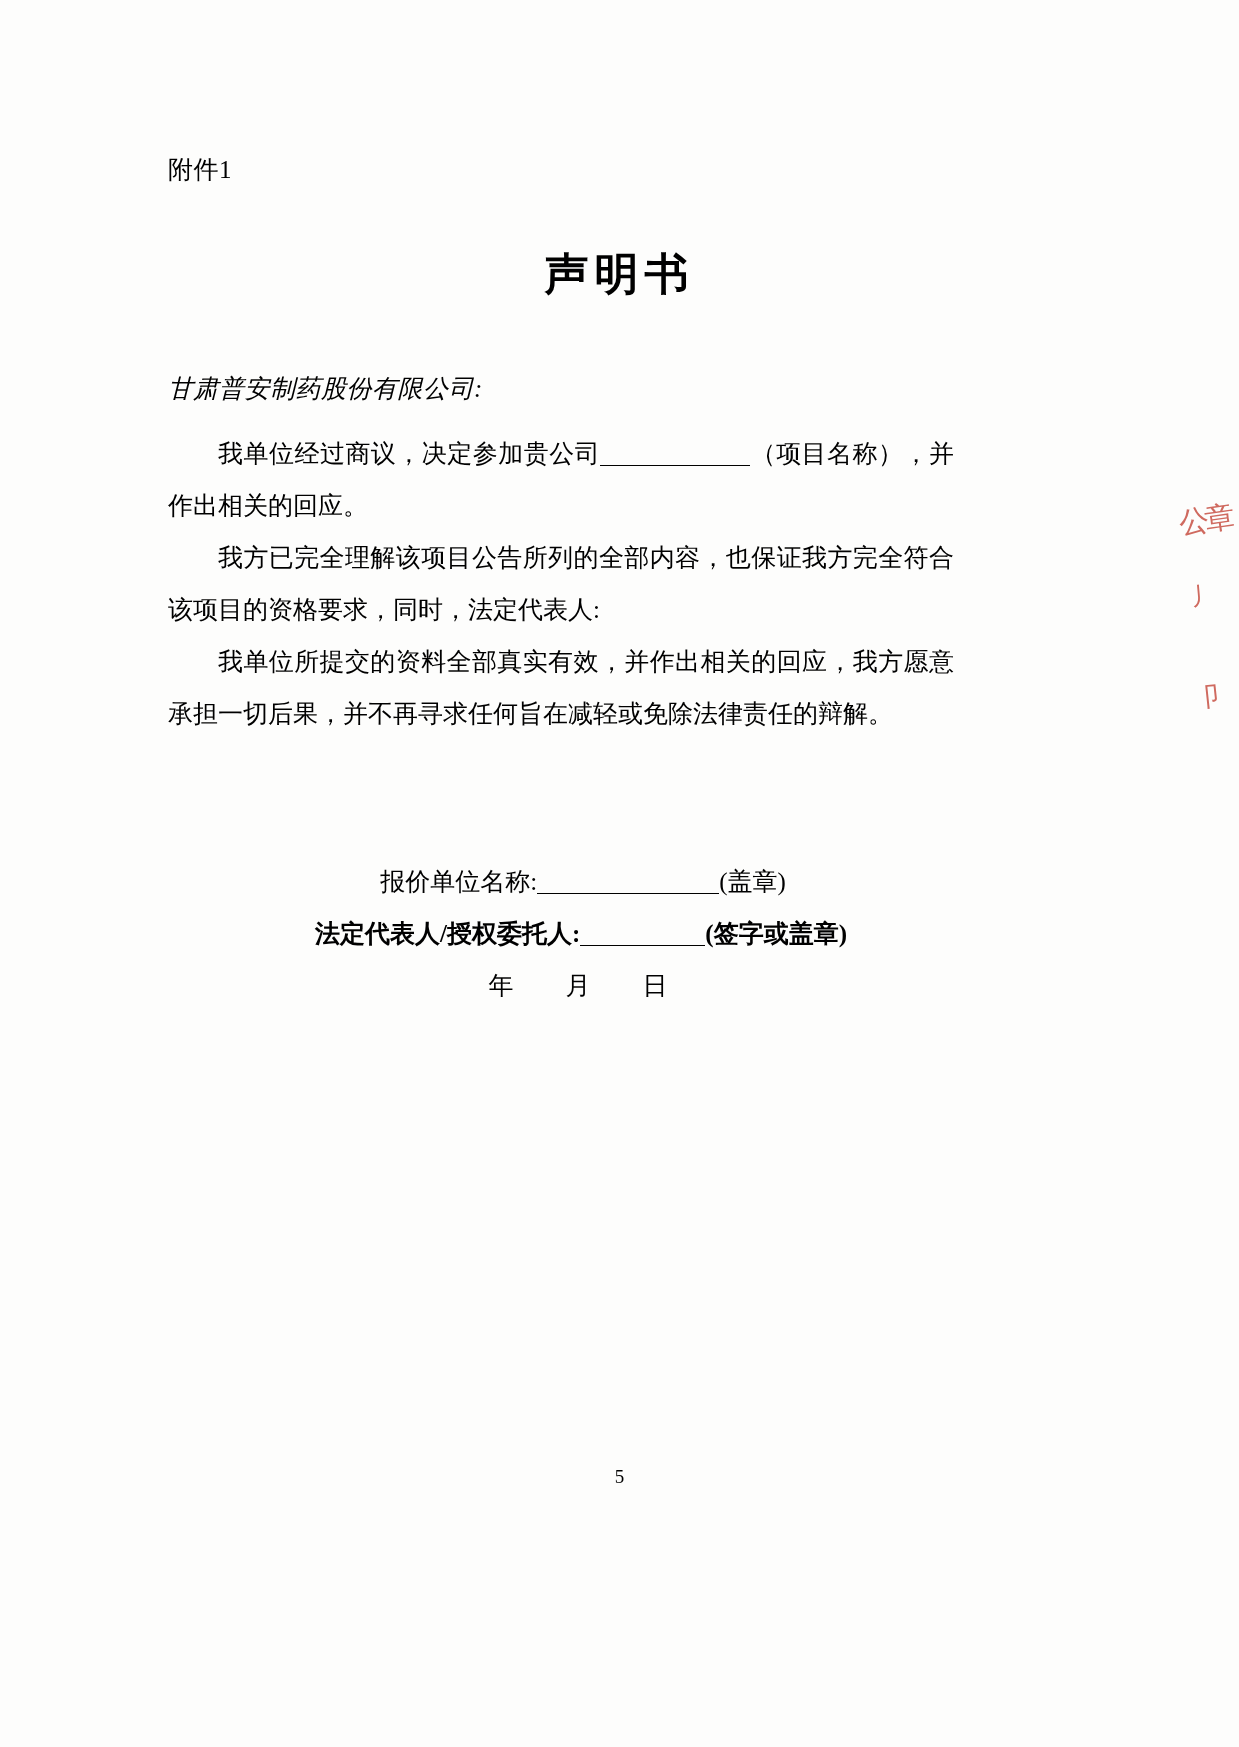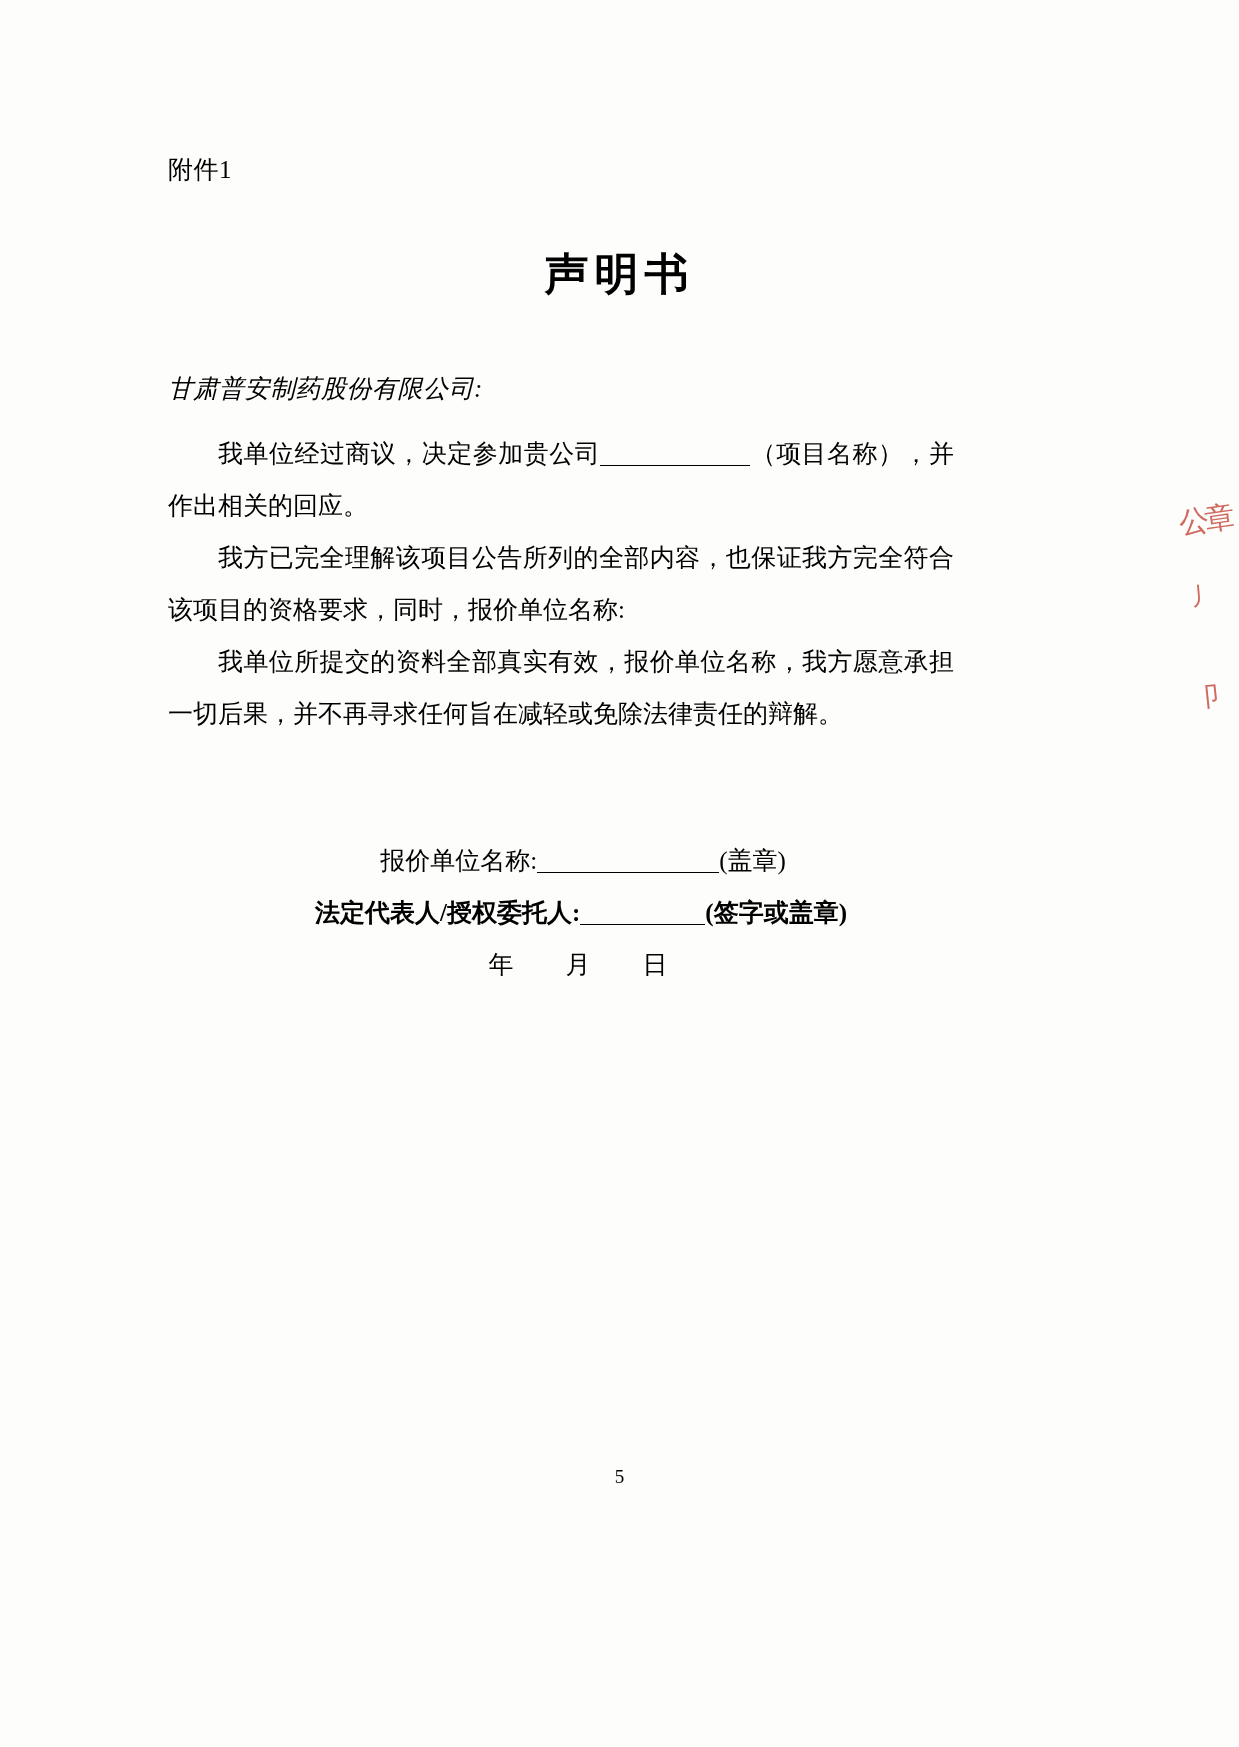--- a/index.html
+++ b/index.html
@@ -78,21 +78,21 @@
     border-bottom: 1.6px solid #000;
     vertical-align: -4px;
   }
   .blank-proj { width: 150px; }
   .blank-unit { width: 182px; }
   .blank-rep  { width: 125px; }
 
   .sign-block {
     position: absolute;
     left: 168px;
-    top: 835px;
+    top: 856px;
     width: 790px;
     font-size: 25px;
     line-height: 52px;
   }
   .sign-line {
     text-align: center;
     white-space: nowrap;
   }
   .sign-line.l1 { padding-left: 40px; }
   .sign-line.l2 { padding-left: 36px; font-weight: bold; }
@@ -145,23 +145,23 @@
   <div class="attachment-label">附件1</div>
 
   <div class="doc-title">声明书</div>
 
   <div class="addressee">甘肃普安制药股份有限公司:</div>
 
   <div class="body-block">
 
     <p class="para"><span>我单位经过商议，决定参加贵公司</span><span class="blank-line blank-proj"></span><span>（项目名称），并作出相关的回应。</span></p>
 
-    <p class="para">我方已完全理解该项目公告所列的全部内容，也保证我方完全符合该项目的资格要求，同时，报价单位名称:</p>
+    <p class="para">我方已完全理解该项目公告所列的全部内容，也保证我方完全符合该项目的资格要求，同时，法定代表人:</p>
 
-    <p class="para">我单位所提交的资料全部真实有效，报价单位名称，我方愿意承担一切后果，并不再寻求任何旨在减轻或免除法律责任的辩解。</p>
+    <p class="para">我单位所提交的资料全部真实有效，并作出相关的回应，我方愿意承担一切后果，并不再寻求任何旨在减轻或免除法律责任的辩解。</p>
 
   </div>
 
   <div class="sign-block">
 
     <div class="sign-line l1"><span>报价单位名称:</span><span class="blank-line blank-unit"></span><span>(盖章)</span></div>
 
     <div class="sign-line l2"><span>法定代表人/授权委托人:</span><span class="blank-line blank-rep"></span><span>(签字或盖章)</span></div>
 
     <div class="sign-line l3 date-line"><span>年</span><span class="gap"></span><span>月</span><span class="gap"></span><span>日</span></div>

